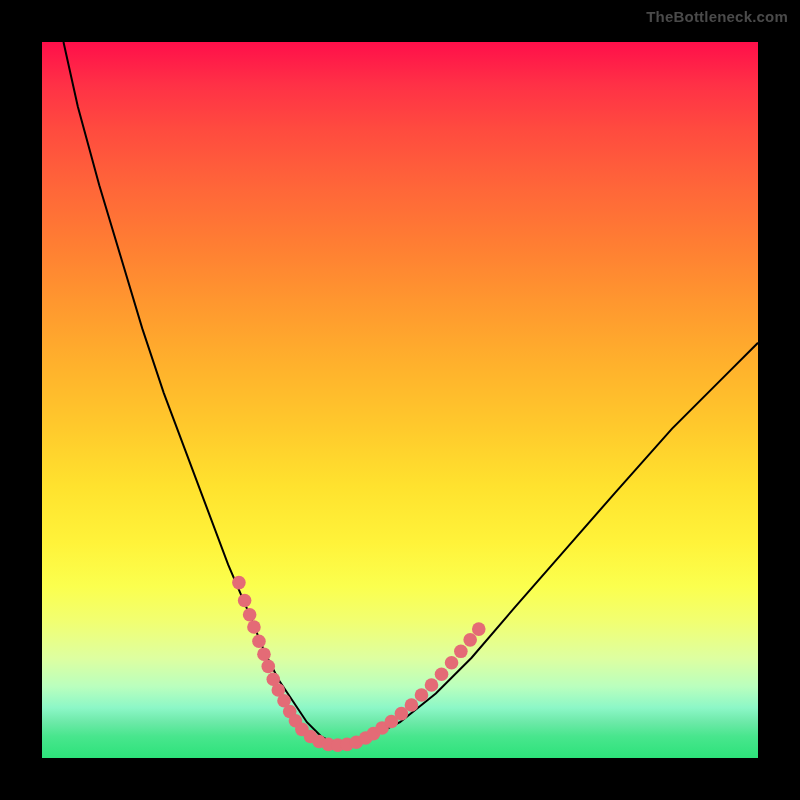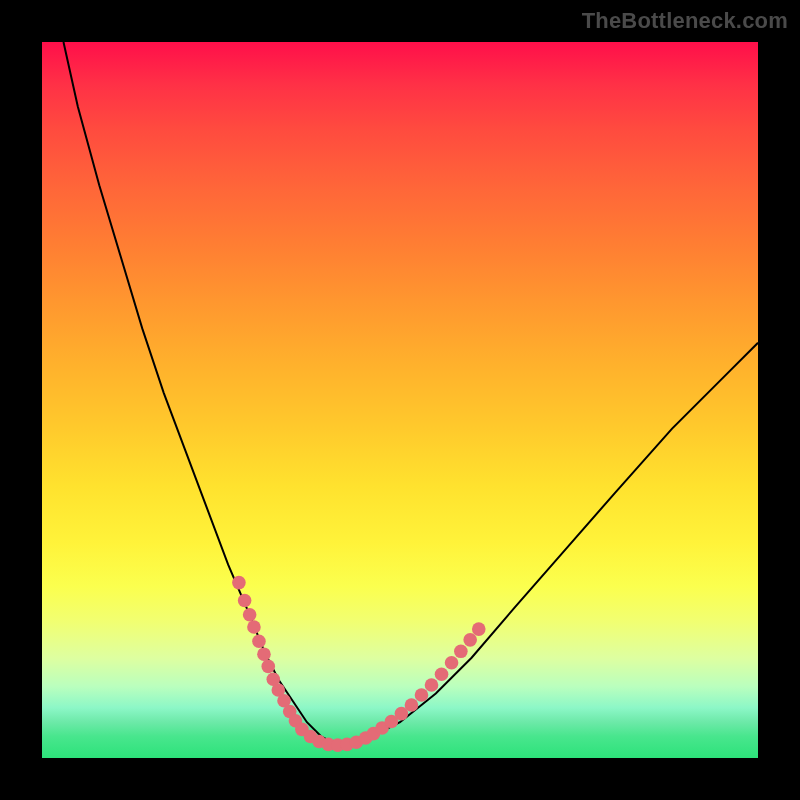--- a/index.html
+++ b/index.html
@@ -48,21 +48,21 @@
       #6ce9a8 95%,
       #48e68d 97%,
       #2de27a 100%
     );
   }
   .watermark {
     position: absolute;
     top: 8px;
     right: 12px;
     color: #4a4a4a;
-    font-size: 22px;
+    font-size: 15px;
     font-weight: 600;
     letter-spacing: 0.2px;
     user-select: none;
   }
   svg.curve {
     position: absolute;
     inset: 0;
     width: 100%;
     height: 100%;
   }

